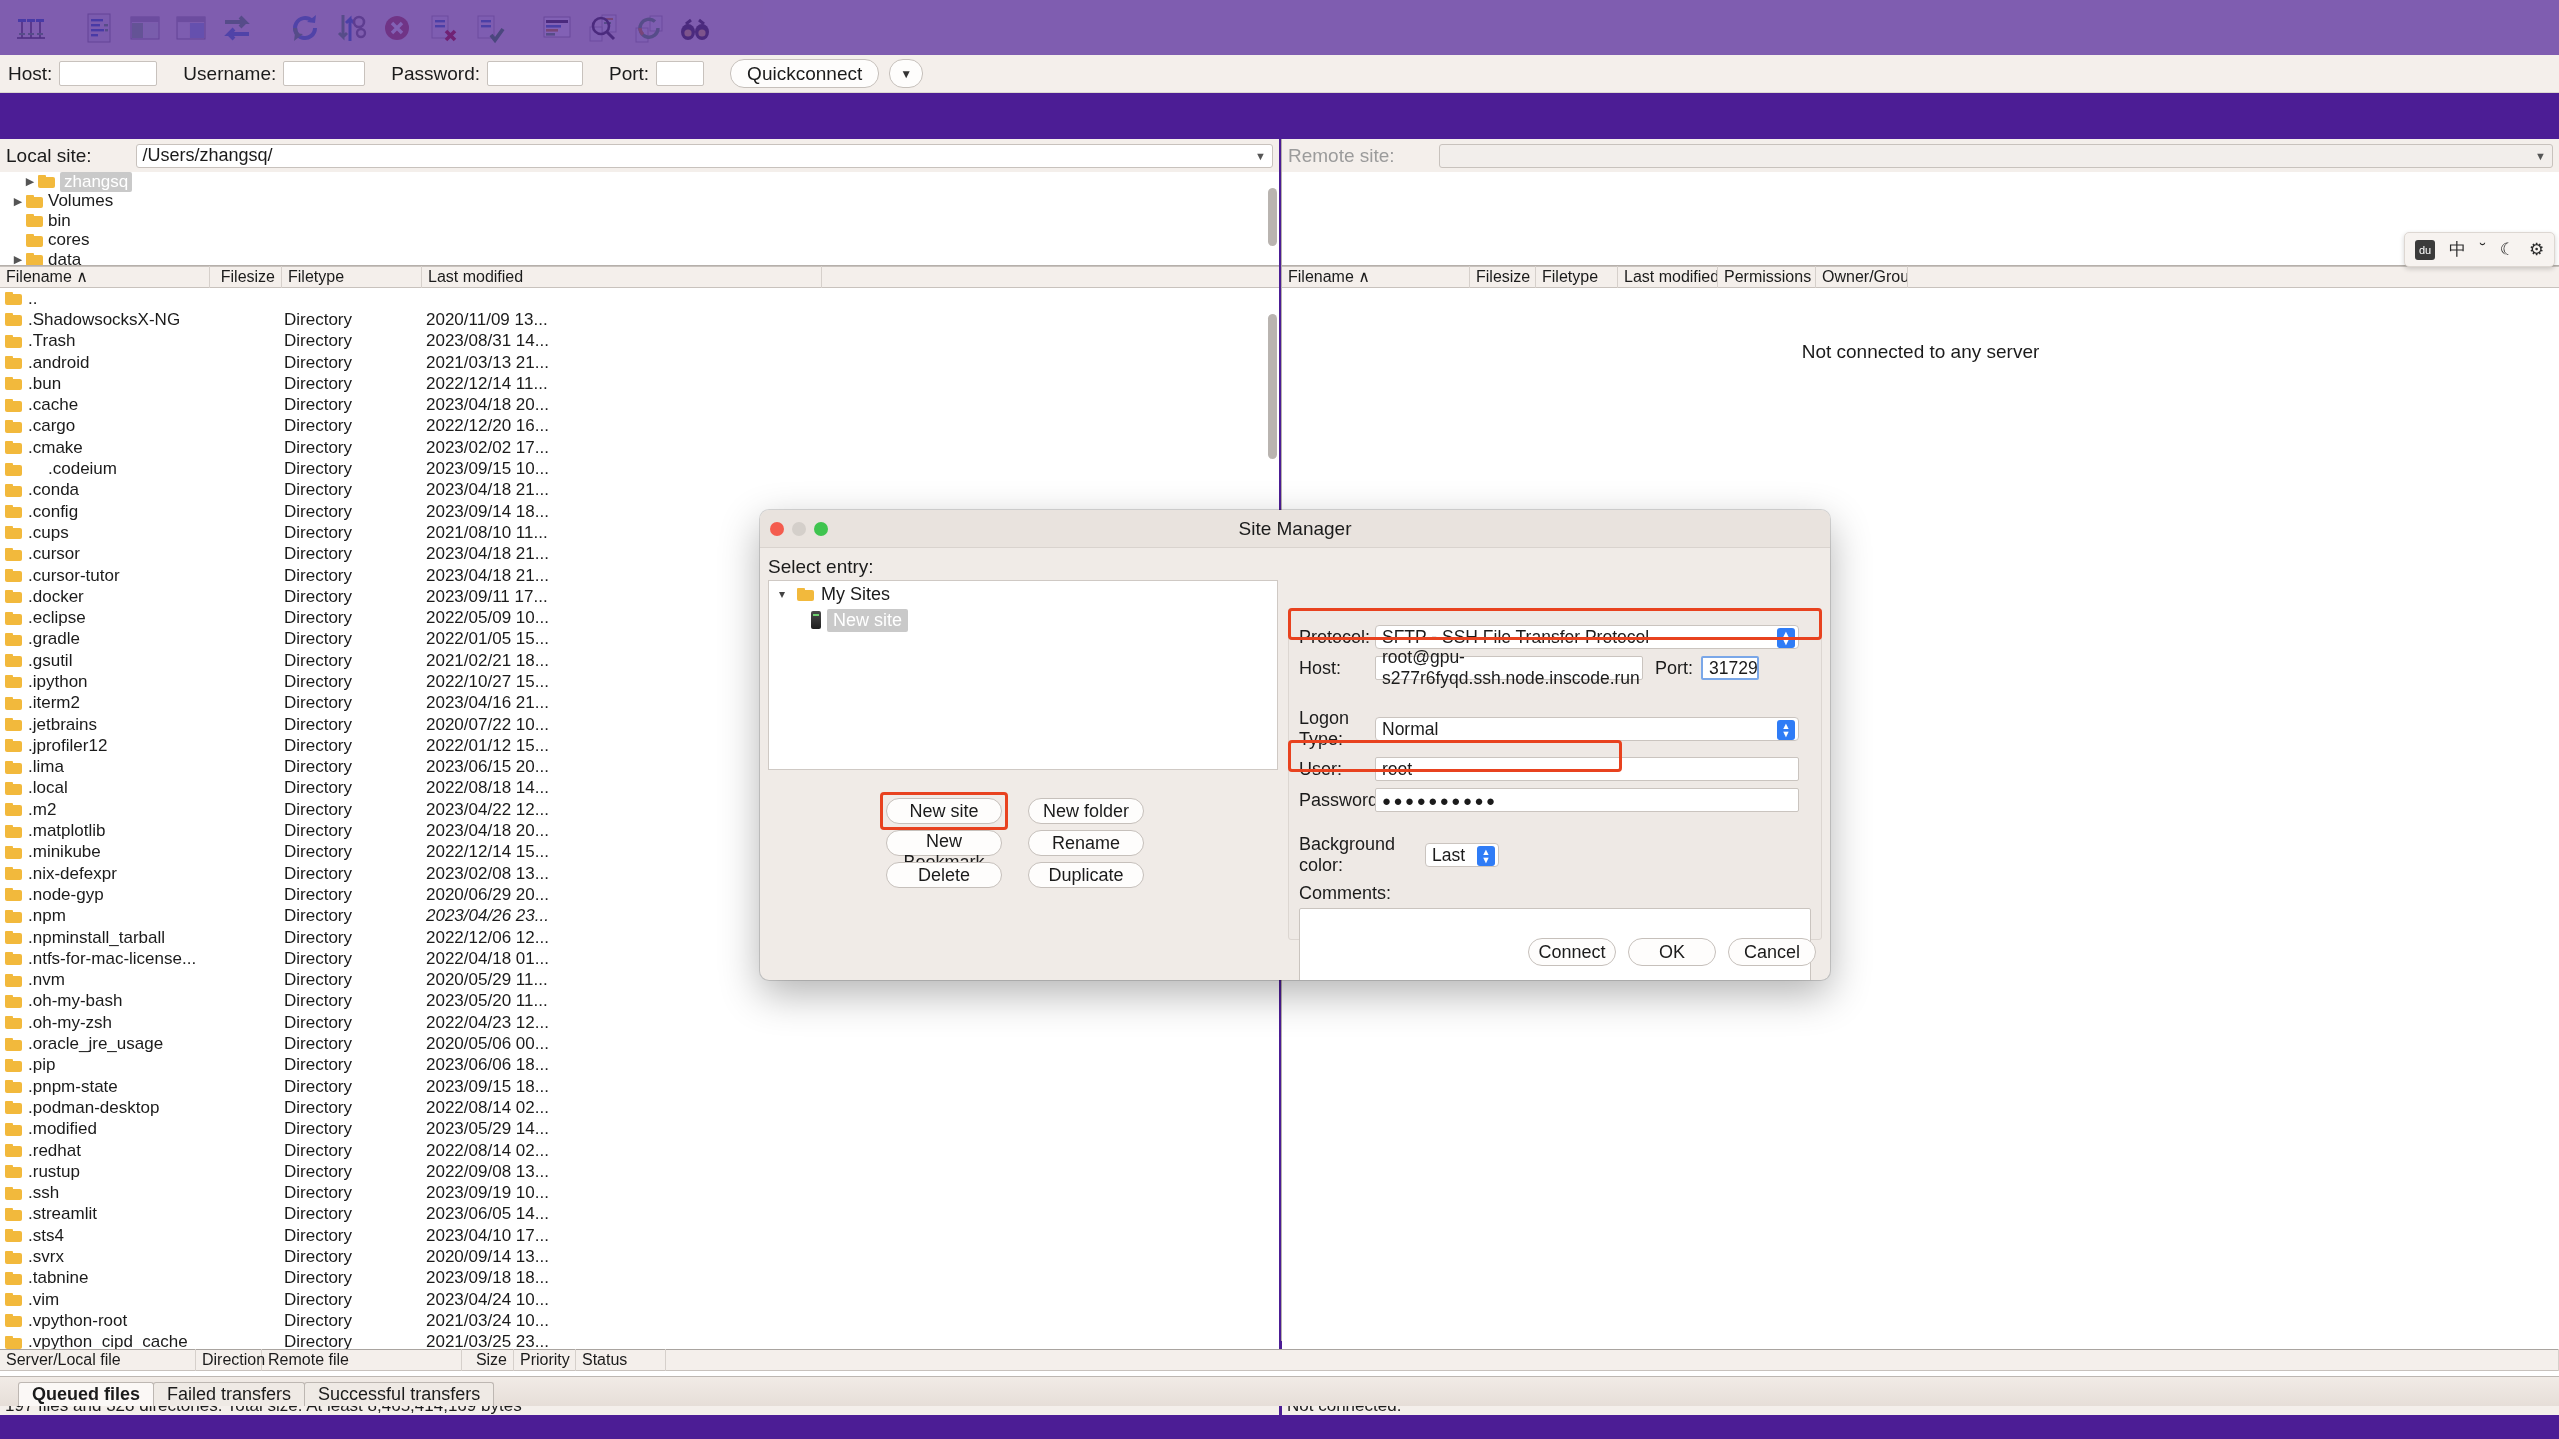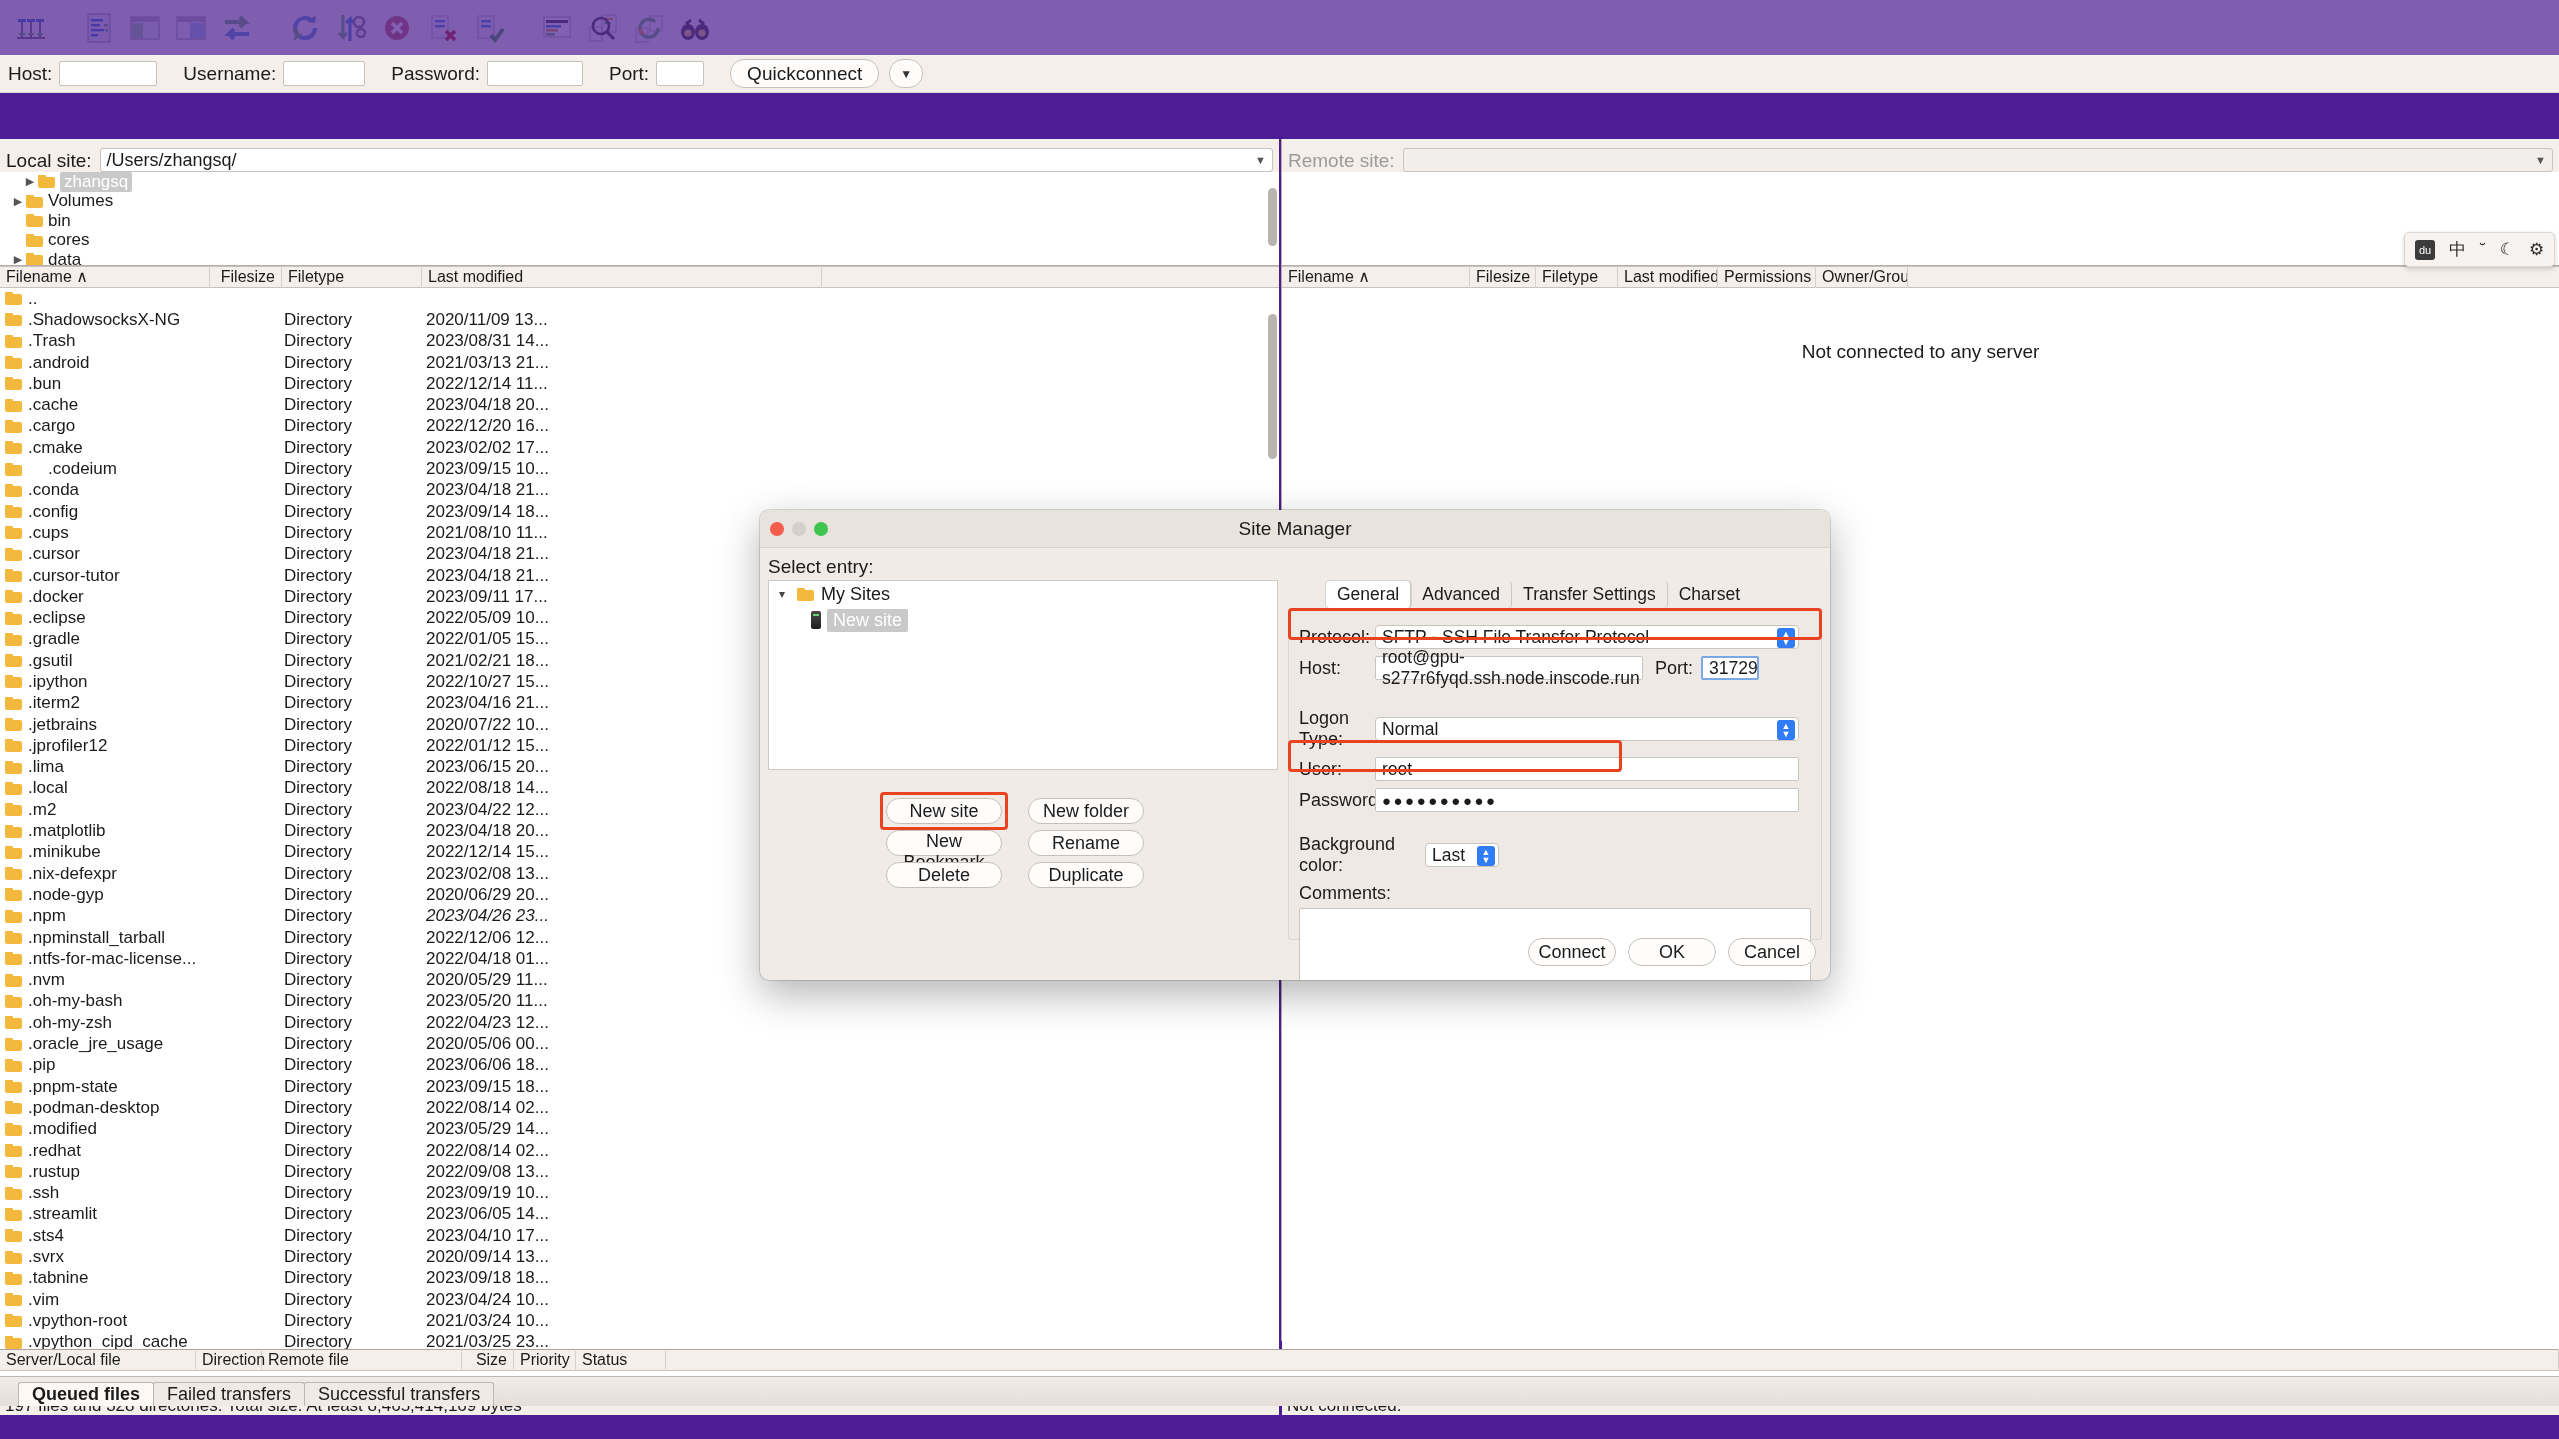--- a/index.html
+++ b/index.html
@@ -47,21 +47,21 @@
   }
   .qc-drop {
     width: 34px; height: 29px; margin-left: 10px; border: 1px solid #c6c0bb; border-radius: 14px;
     background: #fefdfc; display: flex; align-items: center; justify-content: center; cursor: pointer;
     font-size: 12px; color: #333;
   }
 
   
   .pane { position: absolute; }
   .site-bar {
-    height: 33px; display: flex; align-items: flex-end; background: #f4efeb; padding: 0 6px;
+    height: 33px; display: flex; align-items: center; background: #f4efeb; padding: 0 6px; gap: 36px;
   }
   .site-bar .lbl { font-size: 19px; margin-right: 8px; white-space: nowrap; }
   .site-bar .lbl.dim { color: #9b9b9b; }
   .site-combo {
     flex: 1; height: 24px; background: #fff; border: 1px solid #c8c2bd; border-radius: 3px;
     display: flex; align-items: center; padding: 0 6px; font-size: 18px;
     position: relative;
   }
   .site-combo.dim { background: #f2eeeb; }
   .site-combo .caret {
@@ -1009,26 +1009,20 @@
         <button class="btn">New site</button>
         <button class="btn">New folder</button>
         <button class="btn">New Bookmark</button>
         <button class="btn">Rename</button>
         <button class="btn">Delete</button>
         <button class="btn">Duplicate</button>
       </div>
       <div class="hl-box" style="left:120px;top:244px;width:128px;height:38px;"></div>
 
       <div class="right-panel">
-        <div class="tabs">
-          <div class="tab active">General</div>
-          <div class="tab">Advanced</div>
-          <div class="tab">Transfer Settings</div>
-          <div class="tab">Charset</div>
-        </div>
 
         <div class="form">
           <div class="frm-row" style="margin-top:4px;">
             <span class="lb">Protocol:</span>
             <div class="inp combo" style="width:424px">
               <span>SFTP - SSH File Transfer Protocol</span>
               <span class="stepper">
                   <span>▲</span>
                   <span>▼</span>
                 </span>

